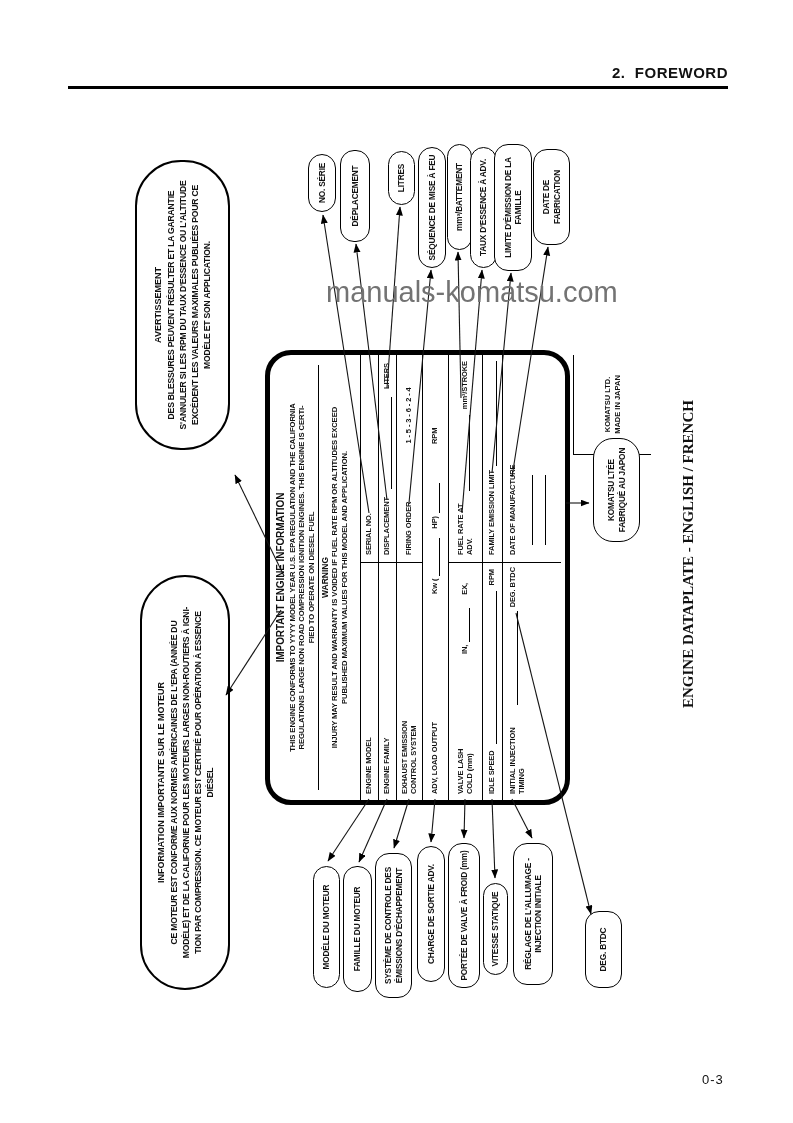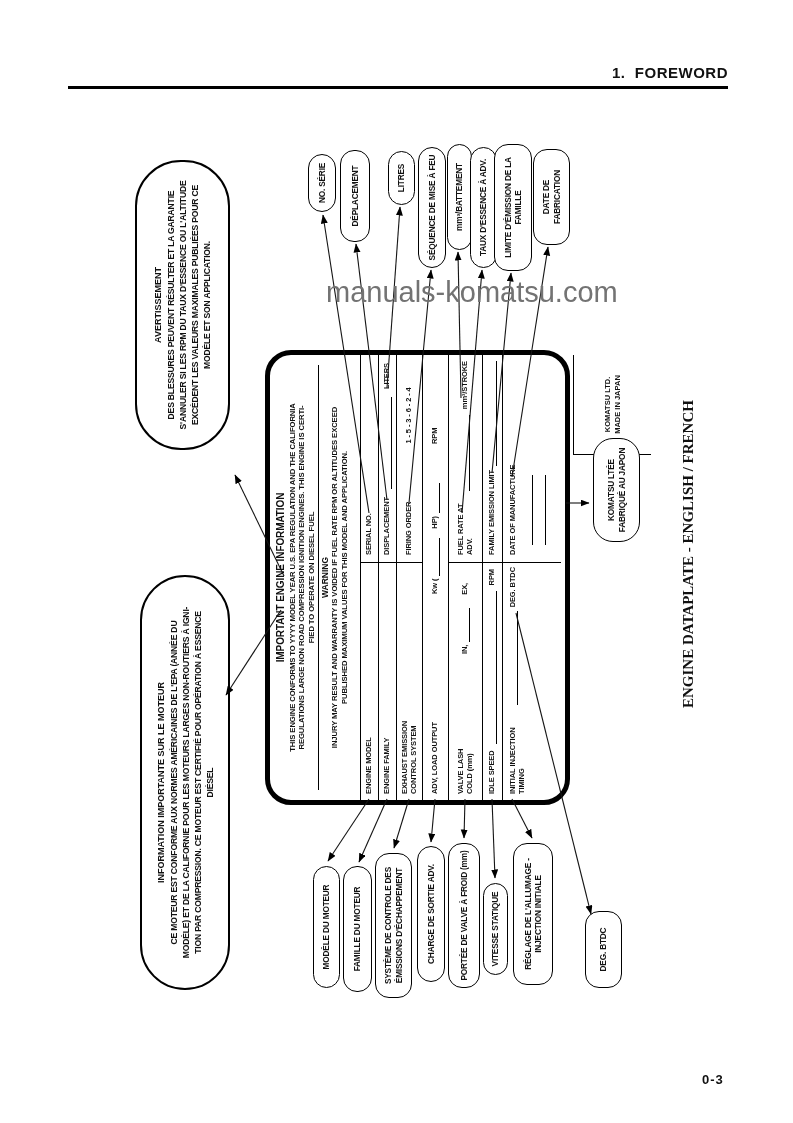--- a/index.html
+++ b/index.html
@@ -2,21 +2,21 @@
 <html><head>
 <meta charset="utf-8">
 <style>
   html,body{margin:0;padding:0;}
   body{width:793px;height:1123px;background:#ffffff;position:relative;overflow:hidden;
        font-family:"Liberation Sans",sans-serif;color:#111;}
   
   .header-text{position:absolute;left:68px;top:64px;width:660px;text-align:right;
     font-weight:bold;font-size:15px;white-space:pre;letter-spacing:.5px;}
   .header-rule{position:absolute;left:68px;top:86px;width:660px;height:3px;background:#000;}
-  .pageno{position:absolute;left:702px;top:1072px;font-size:13px;font-weight:bold;letter-spacing:1px;}
+  .pageno{position:absolute;left:702px;top:1072px;font-size:13px;font-weight:normal;letter-spacing:1px;}
   .watermark{position:absolute;left:326px;top:276px;font-size:29px;color:#737373;z-index:40;}
 
   
   .comp{position:absolute;left:128px;top:133px;width:875px;height:585px;
         transform-origin:0 0;transform:rotate(-90deg) translate(-875px,0);}
   .comp *{box-sizing:border-box;}
 
   .bigcap{position:absolute;border:2px solid #000;border-radius:46px;background:#fff;
     display:flex;flex-direction:column;justify-content:center;text-align:center;
     font-weight:bold;z-index:3;}
@@ -80,21 +80,21 @@
   .r7right{flex-direction:column;align-items:stretch;padding-right:6px;}
   .r7line{display:flex;align-items:flex-start;}
   .stub{border-bottom:1.1px solid #000;height:8px;width:70px;margin-left:10px;margin-top:5px;}
 
   .arrows{position:absolute;left:0;top:0;width:875px;height:585px;z-index:5;pointer-events:none;}
   .arrows line{stroke:#151515;stroke-width:1.1;}
 </style>
 </head>
 <body>
 
-<div class="header-text">1.  FOREWORD</div>
+<div class="header-text">2.  FOREWORD</div>
 <div class="header-rule"></div>
 <div class="watermark">manuals-komatsu.com</div>
 <div class="pageno">0-3</div>
 
 <div class="comp">
 
   <div class="bigcap info-cap">
     <div class="t">INFORMATION IMPORTANTE SUR LE MOTEUR</div>
     <div class="l">CE MOTEUR EST CONFORME AUX NORMES AMÉRICAINES DE L'EPA (ANNÉE DU</div>
     <div class="l">MODÈLE) ET DE LA CALIFORNIE POUR LES MOTEURS LARGES NON-ROUTIERS À IGNI-</div>

